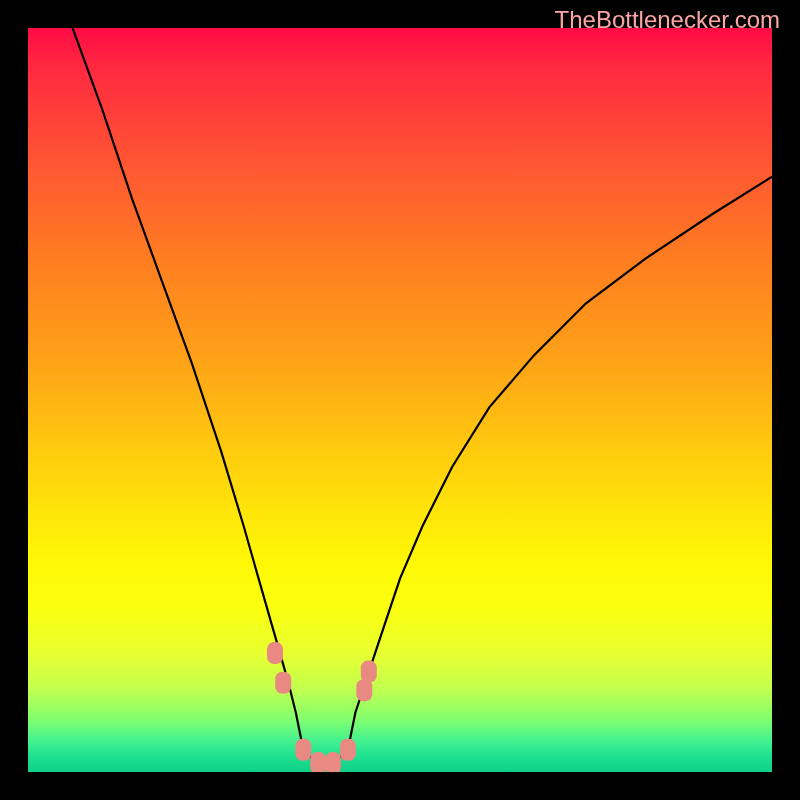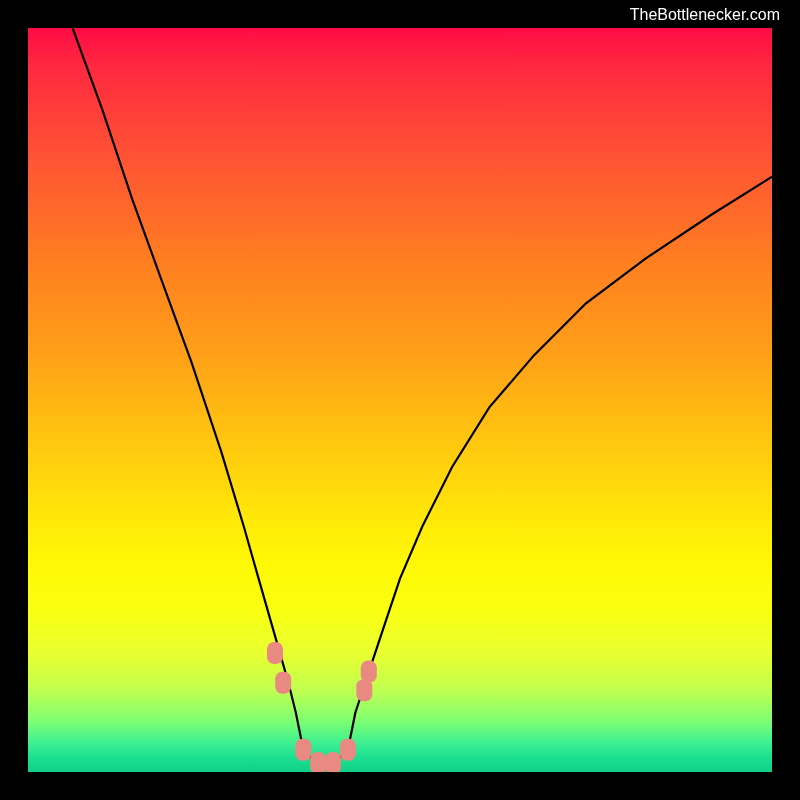--- a/index.html
+++ b/index.html
@@ -8,22 +8,22 @@
     width: 800px;
     height: 800px;
     background: #000;
     position: relative;
     font-family: Arial, sans-serif;
   }
   .watermark {
     position: absolute;
     top: 6px;
     right: 20px;
-    color: #ffffff;
-    font-size: 16px;
+    color: #fca5a5;
+    font-size: 24px;
     font-weight: 500;
     z-index: 10;
     margin-left: 10px;
   }
   .plot-area {
     position: absolute;
     left: 28px;
     top: 28px;
     width: 744px;
     height: 744px;

